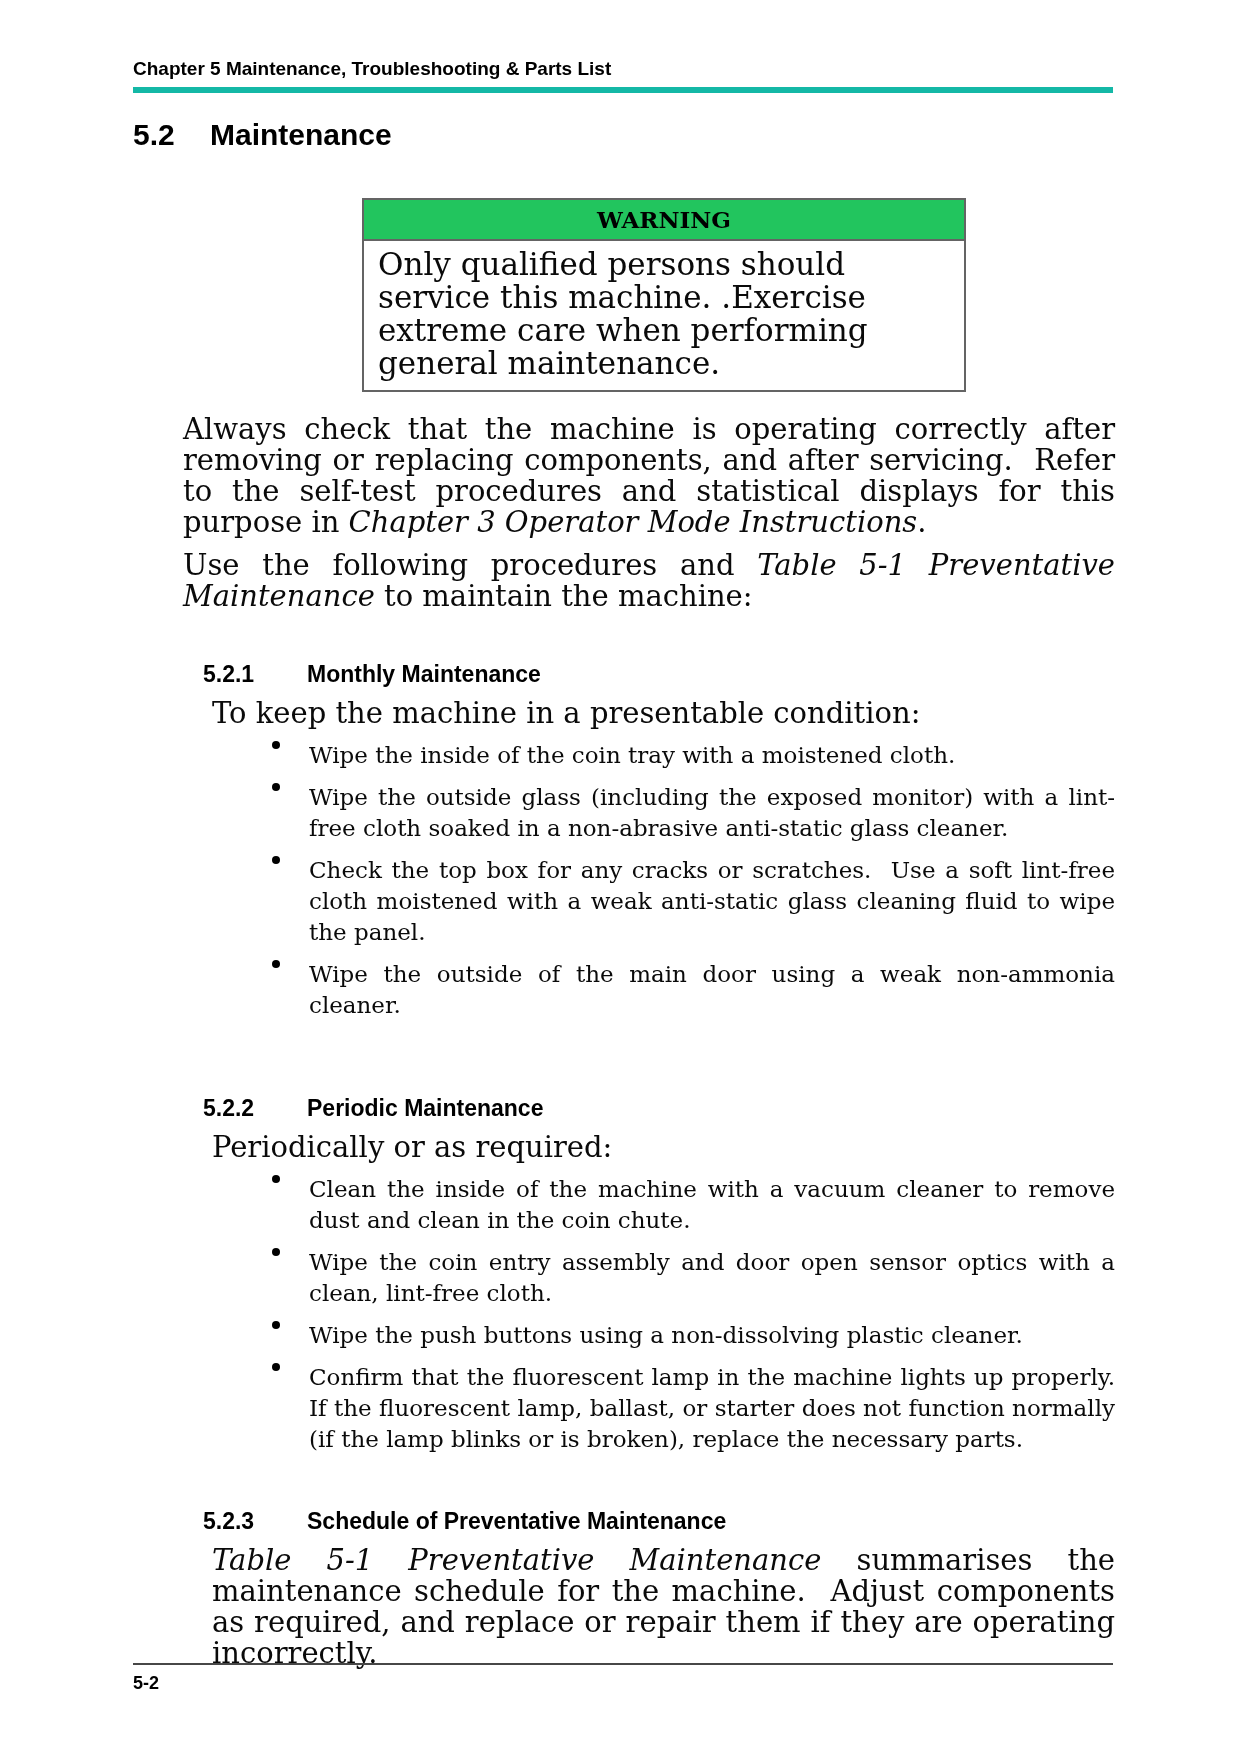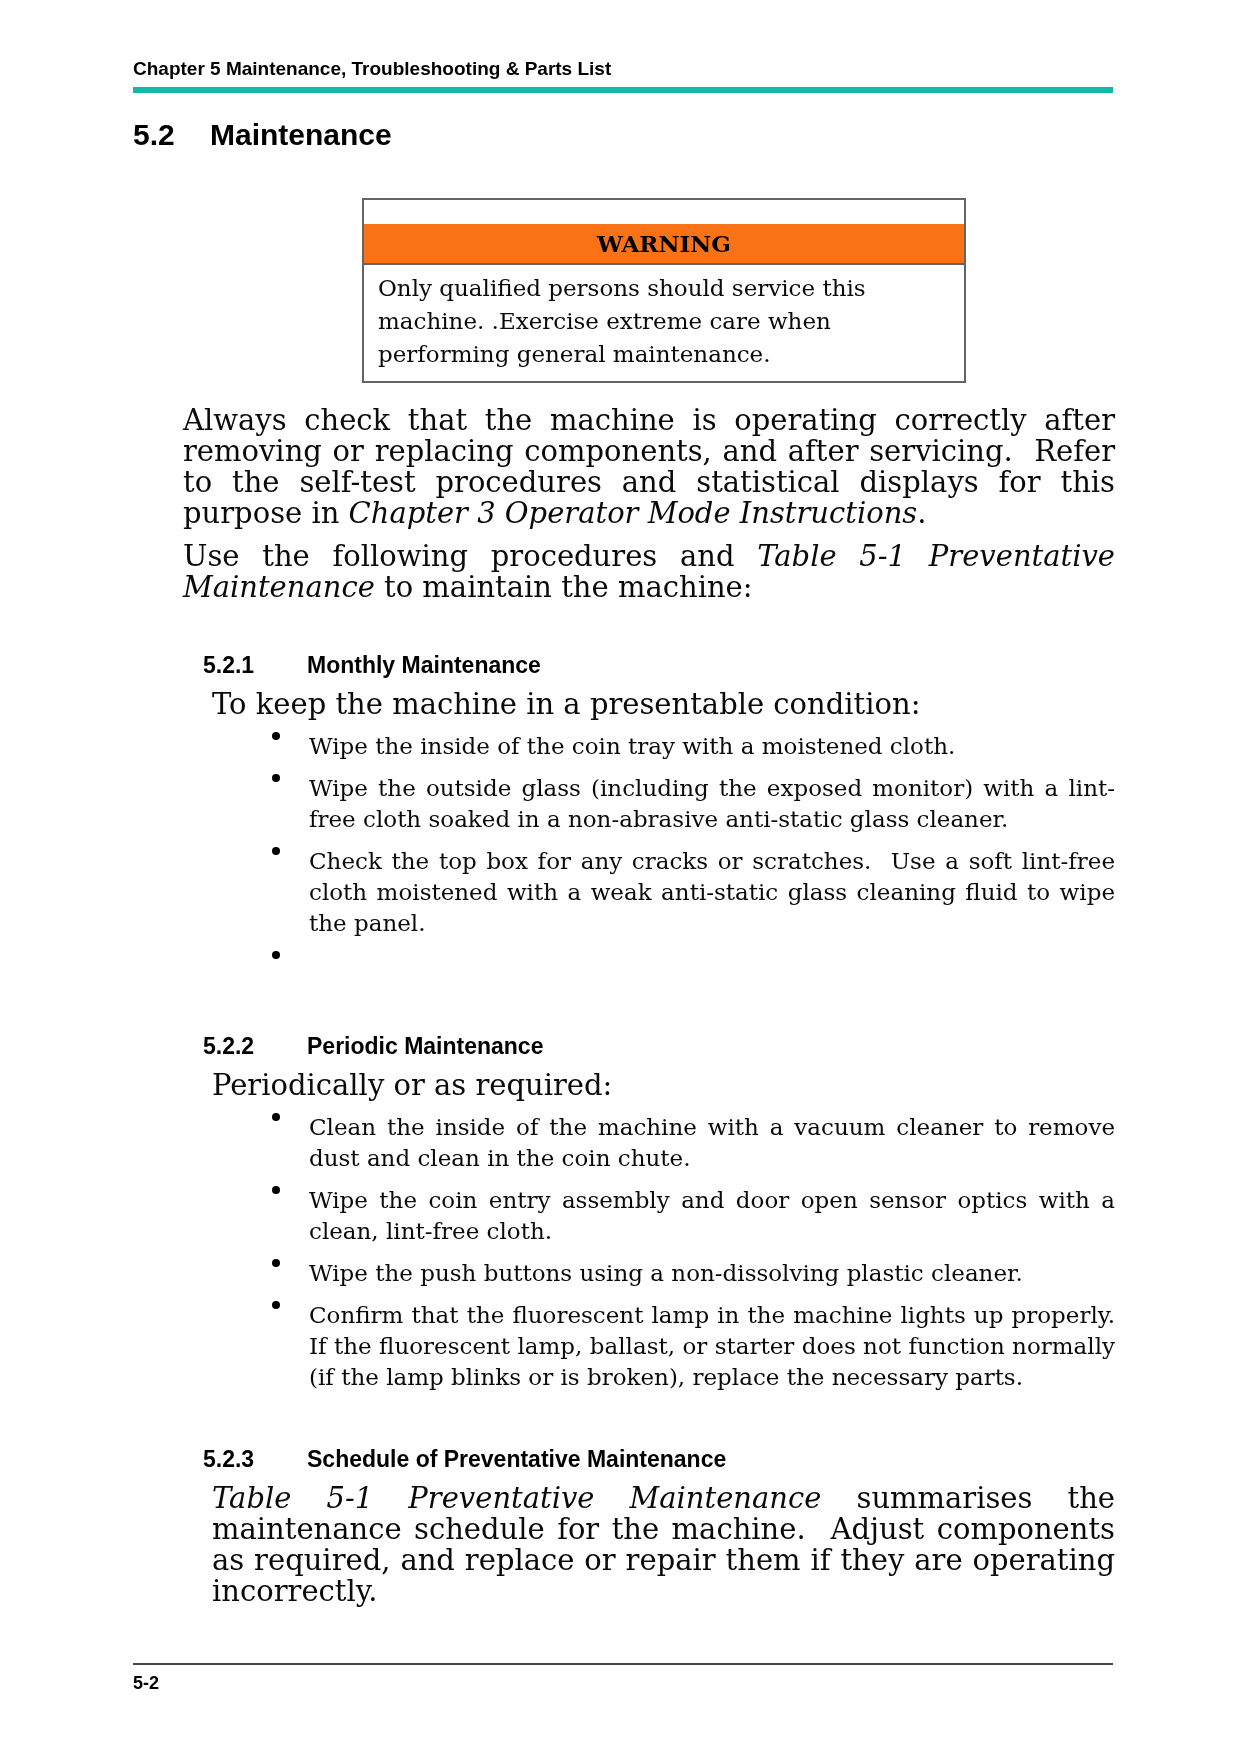--- a/index.html
+++ b/index.html
@@ -36,30 +36,29 @@
     font-weight:bold; font-size:30px; line-height:34px; color:#000;
   }
   .h1 .num { display:inline-block; width:77px; }
 
   .warning-box {
     width:600px; margin:46px 0 0 229px;
     border:2px solid #646464;
     background:#fff;
   }
   .warning-box .warn-title {
-    background:#f97316;
+    background:#22c55e;
     border-bottom:2px solid #646464;
     text-align:center;
     font-weight:bold; font-size:23px; line-height:25px;
     padding:7px 4px;
     color:#000;
-    margin-top:24px;
   }
   .warning-box .warn-body {
-    font-size:23px; line-height:33px;
+    font-size:31px; line-height:33px;
     padding:7px 14px 10px 14px;
     white-space:pre-wrap;
     border-radius:19px;
   }
 
   .para {
     font-size:29px; line-height:31px;
     text-align:justify;
     white-space:pre-wrap;
     color:#0a0a0a;
@@ -135,20 +134,21 @@
       <li class="bullet-item">
         <span class="bullet-dot"></span>
         <span class="bullet-text">Wipe the outside glass (including the exposed monitor) with a lint-free cloth soaked in a non-abrasive anti-static glass cleaner.</span>
       </li>
       <li class="bullet-item">
         <span class="bullet-dot"></span>
         <span class="bullet-text">Check the top box for any cracks or scratches.  Use a soft lint-free cloth moistened with a weak anti-static glass cleaning fluid to wipe the panel.</span>
       </li>
       <li class="bullet-item">
         <span class="bullet-dot"></span>
+        <span class="bullet-text">Wipe the outside of the main door using a weak non-ammonia cleaner.</span>
       </li>
     </ul>
 
     <div class="h2 h2-522">
       <span class="num">5.2.2</span><span>Periodic Maintenance</span>
     </div>
     <div class="para lead">Periodically or as required:</div>
     <ul class="bullets">
       <li class="bullet-item">
         <span class="bullet-dot"></span>

